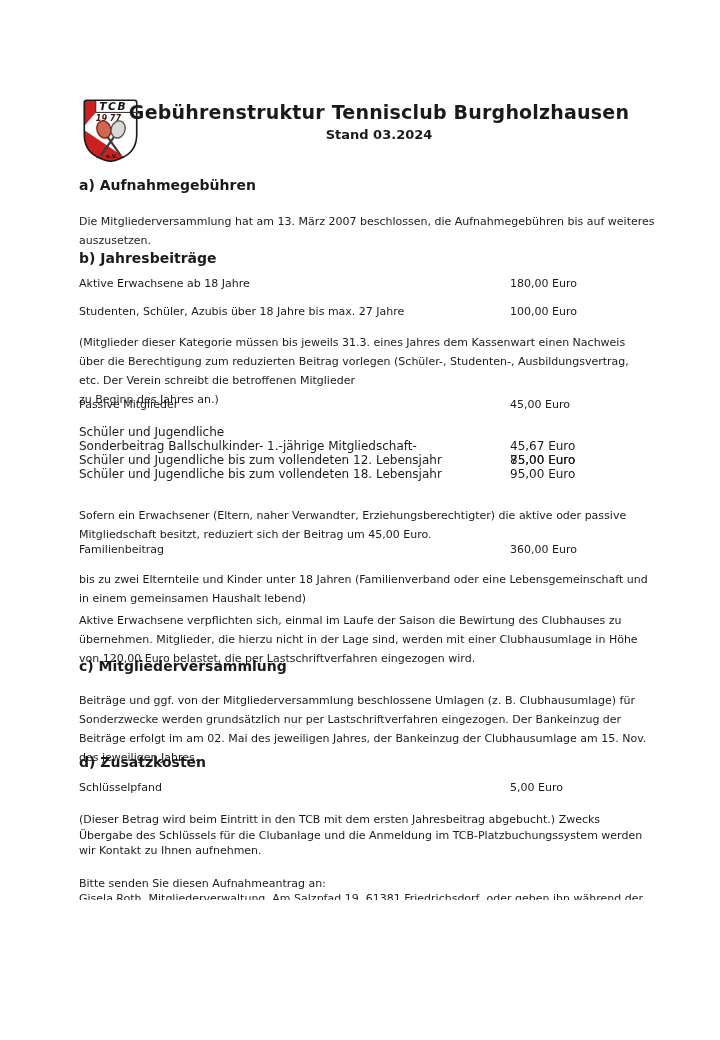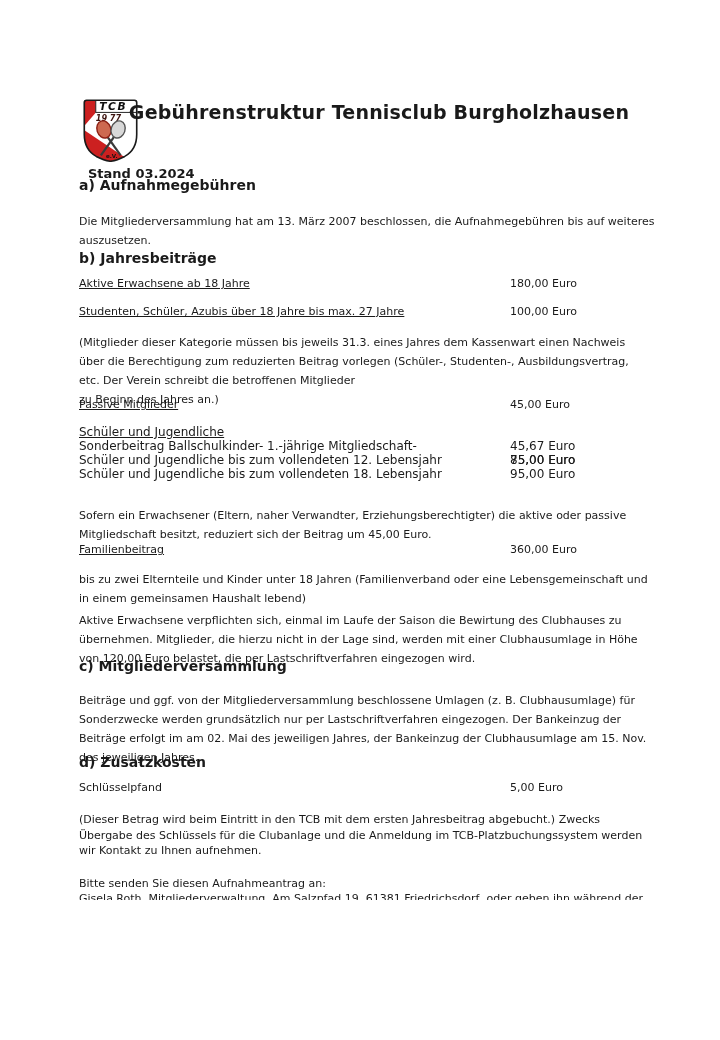--- a/index.html
+++ b/index.html
@@ -1,27 +1,27 @@
 <!DOCTYPE html>
 <html><head>
 <meta charset="utf-8">
 <style>
   html,body{margin:0;padding:0;background:#fff;}
   .page{position:relative;width:720px;height:900px;background:#ffffff;overflow:hidden;
         font-family:"DejaVu Sans","Liberation Sans",sans-serif;color:#1a1a1a;}
   .logo{position:absolute;left:83px;top:99px;width:55px;height:63px;}
   .title{position:absolute;left:88px;top:101px;width:582px;text-align:center;
          font-size:19px;font-weight:bold;white-space:nowrap;letter-spacing:.2px;}
-  .subtitle{position:absolute;left:88px;top:127px;width:582px;
-            font-size:13px;font-weight:bold;margin-top:39px;}
+  .subtitle{position:absolute;left:88px;top:127px;width:582px;text-align:center;
+            font-size:13px;font-weight:bold;}
   .h2{position:absolute;left:79px;font-size:14px;font-weight:bold;white-space:nowrap;}
   .para{position:absolute;left:79px;font-size:11px;line-height:19px;white-space:pre;}
   .fee-row{position:absolute;left:79px;width:582px;font-size:11px;white-space:nowrap;}
   .fee-price{position:absolute;left:431px;top:0;text-decoration:none;}
-  .u{text-decoration:underline;}
+  .u{}
   .fee-table{position:absolute;left:79px;width:582px;font-size:12px;line-height:14px;}
   .fee-table .row{position:relative;white-space:nowrap;}
 </style>
 </head>
 <body>
 
 <div class="page">
 
   <svg class="logo" viewBox="0 0 54 62">
     <defs>

